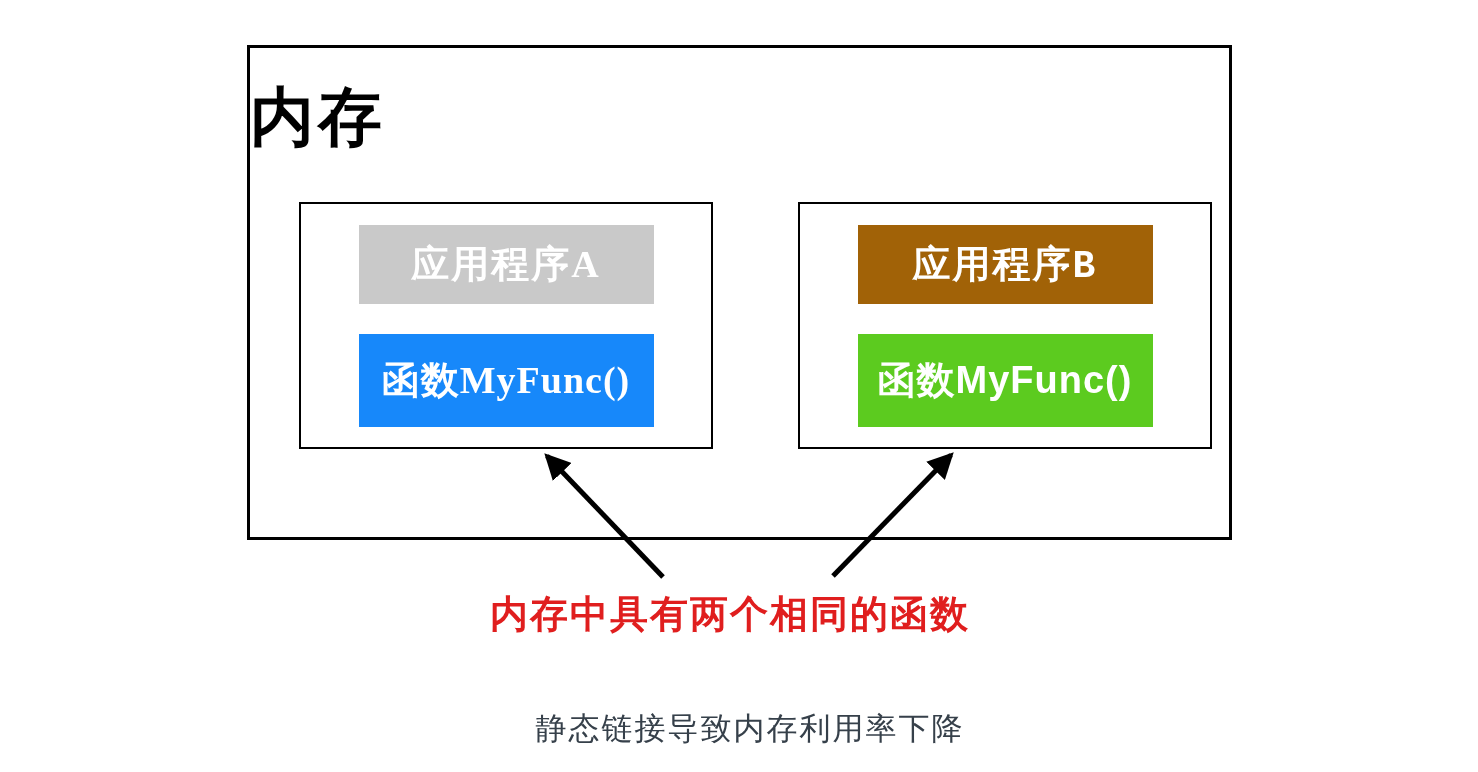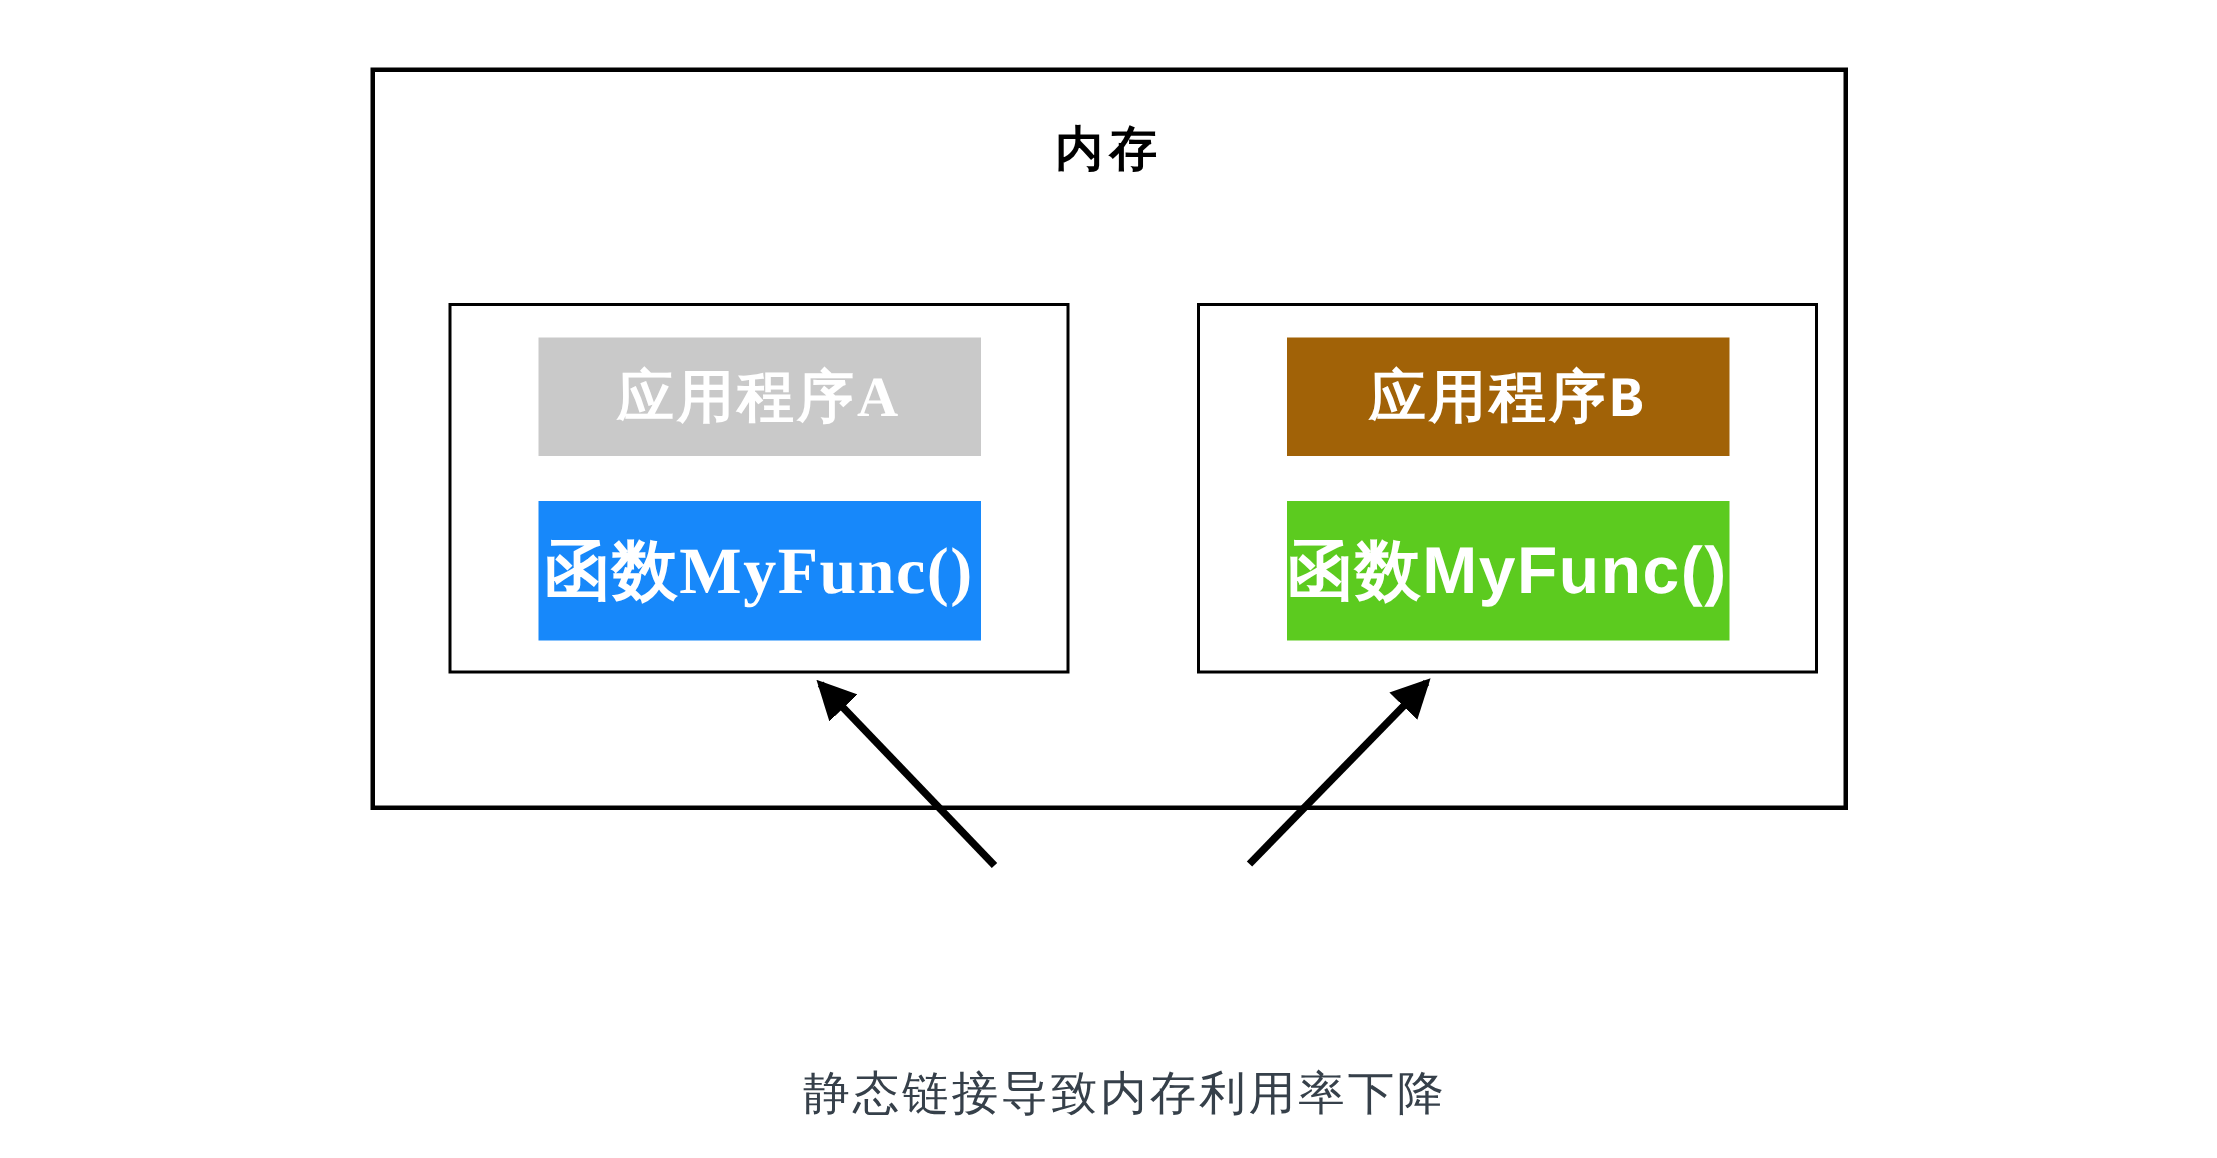--- a/index.html
+++ b/index.html
@@ -9,42 +9,42 @@
     width: 1478px; height: 772px; overflow: hidden; position: relative;
   }
   .stage { position: relative; width: 1478px; height: 772px; background: #ffffff; }
 
   .memory-box {
     position: absolute; left: 247px; top: 45px; width: 985px; height: 495px;
     border: 3px solid #000000; background: #ffffff;
   }
   .memory-title {
     position: absolute; top: 34px; left: 0; width: 100%;
-    text-align: center; font-size: 32px; font-weight: 700; color: #000000;
+    font-size: 64px; font-weight: 700; color: #000000;
     letter-spacing: 4px; line-height: 1.1;
   }
 
   .app-box {
     position: absolute; top: 154px; width: 414px; height: 247px;
     border: 2.5px solid #000000; background: #ffffff;
     display: flex; flex-direction: column; align-items: center; justify-content: center;
     gap: 30px;
   }
   .app-box.left  { left: 49px; font-family: Liberation Serif, serif;  }
   .app-box.right { left: 548px; }
 
   .app-header {
     width: 295px; height: 79px;
     display: flex; align-items: center; justify-content: center;
     color: #ffffff; font-size: 38px; font-weight: 700; letter-spacing: 2px;
   }
   .func-box {
     width: 295px; height: 93px;
     display: flex; align-items: center; justify-content: center;
-    color: #ffffff; font-size: 44px; font-weight: 700; letter-spacing: 1px;
+    color: #ffffff; font-size: 38px; font-weight: 700; letter-spacing: 1px;
     white-space: nowrap;
   }
 
   .arrows-svg { position: absolute; left: 0; top: 0; width: 1478px; height: 772px; pointer-events: none; }
 
   .annotation {
     position: absolute; top: 592px; left: 0; width: 1460px;
     text-align: center; font-size: 38px; font-weight: 700;
     letter-spacing: 2px; line-height: 1.2;
   }
@@ -76,16 +76,17 @@
   <svg class="arrows-svg" viewBox="0 0 1478 772" xmlns="http://www.w3.org/2000/svg">
     <defs>
       <marker id="arrowhead" viewBox="0 0 10 10" refX="8.5" refY="5" markerWidth="5.2" markerHeight="5.2" orient="auto-start-reverse">
         <path d="M 0 0 L 10 5 L 0 10 z" fill="#000000"></path>
       </marker>
     </defs>
     <line x1="663" y1="577" x2="547" y2="456" stroke="#000000" stroke-width="5" marker-end="url(#arrowhead)"></line>
     <line x1="833" y1="576" x2="951" y2="455" stroke="#000000" stroke-width="5" marker-end="url(#arrowhead)"></line>
   </svg>
 
+  <div class="annotation" style="color: rgb(224, 30, 30);">内存中具有两个相同的函数</div>
 
   <div class="caption" style="color: rgb(54, 64, 74);">静态链接导致内存利用率下降</div>
 
 </div>
 
 </body></html>

